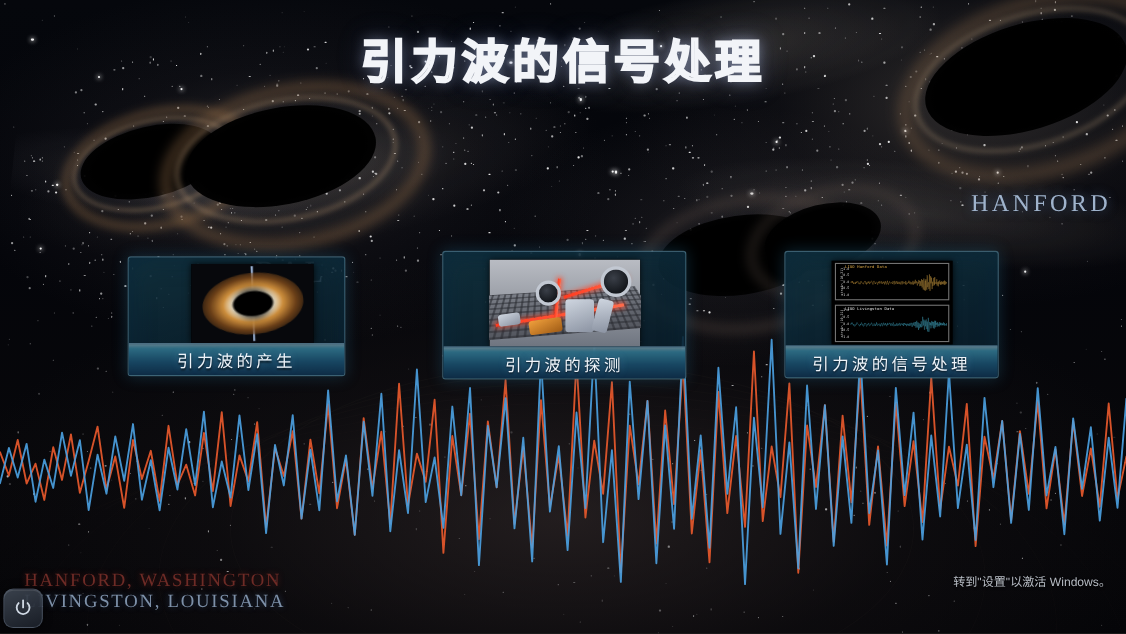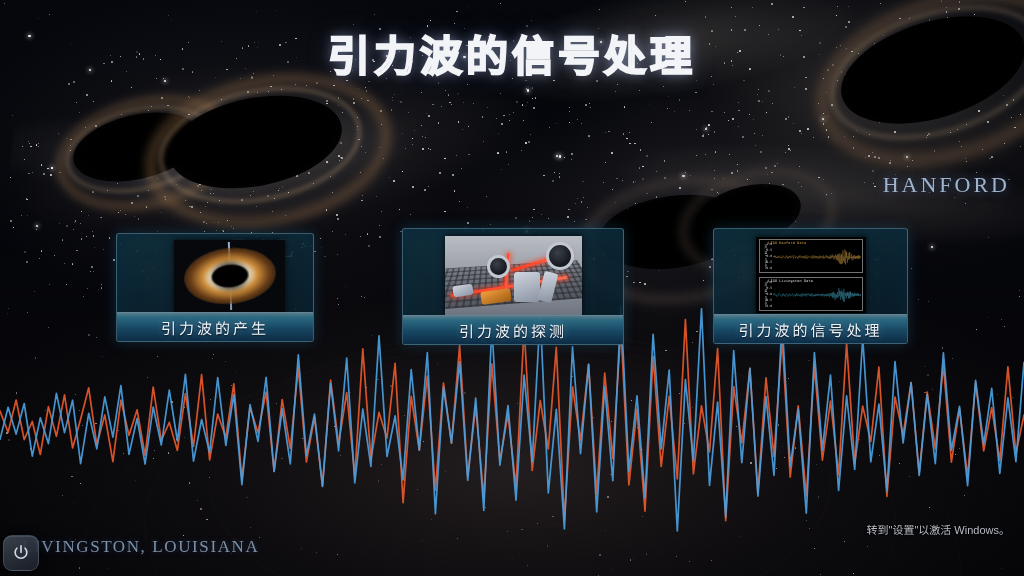--- a/index.html
+++ b/index.html
@@ -1563,20 +1563,21 @@
   <div class="stage-word" id="word-inspiral">RAL</div>
   <div class="stage-word" id="word-ringdown">HANFORD</div>
 
   <div id="title">引力波的信号处理</div>
 
   <svg id="waveform" viewBox="0 0 1024 276" preserveAspectRatio="none">
       <path d="M0.0 111.0 L8.1 132.3 L16.1 100.0 L24.2 139.6 L32.3 121.5 L40.3 154.5 L48.4 106.6 L56.4 136.3 L64.5 94.9 L72.6 148.0 L80.6 119.2 L88.7 87.8 L96.8 144.8 L104.8 114.9 L112.9 161.6 L120.9 100.0 L129.0 135.4 L137.1 109.8 L145.1 155.3 L153.2 87.1 L161.3 140.5 L169.3 122.4 L177.4 150.4 L185.4 93.5 L193.5 146.5 L201.6 74.7 L209.6 160.0 L217.7 114.0 L225.8 137.5 L233.8 83.8 L241.9 179.2 L250.0 107.3 L258.0 132.7 L266.1 92.0 L274.1 171.5 L282.2 99.7 L290.3 148.5 L298.3 67.4 L306.4 162.0 L314.5 117.2 L322.5 186.3 L330.6 80.1 L338.6 144.0 L346.7 92.5 L354.8 176.0 L362.8 48.9 L370.9 159.3 L379.0 112.4 L387.0 138.0 L395.1 63.4 L403.1 202.6 L411.2 96.4 L419.3 150.2 L427.3 76.1 L435.4 190.2 L443.5 83.1 L451.5 143.1 L459.6 45.6 L467.7 176.2 L475.7 106.3 L483.8 197.9 L491.8 63.8 L499.9 160.9 L508.0 114.1 L516.0 187.2 L524.1 27.4 L532.2 170.5 L540.2 100.7 L548.3 149.0 L556.3 47.4 L564.4 220.1 L572.5 86.9 L580.5 140.3 L588.6 64.4 L596.7 194.1 L604.7 73.2 L612.8 158.3 L620.9 28.6 L628.9 185.0 L637.0 109.2 L645.0 211.2 L653.1 56.3 L661.2 166.5 L669.2 96.4 L677.3 179.0 L685.4 19.5 L693.4 173.8 L701.5 105.9 L709.5 152.0 L717.6 48.5 L725.7 220.7 L733.7 86.7 L741.8 142.8 L749.9 68.3 L757.9 192.4 L766.0 77.8 L774.0 156.7 L782.1 39.3 L790.2 177.2 L798.2 105.8 L806.3 196.0 L814.4 66.1 L822.4 160.1 L830.5 101.0 L838.6 174.6 L846.6 43.1 L854.7 163.4 L862.7 106.1 L870.8 141.5 L878.9 67.2 L886.9 196.5 L895.0 97.0 L903.1 134.9 L911.1 82.7 L919.2 172.8 L927.2 92.0 L935.3 148.9 L943.4 64.7 L951.4 162.2 L959.5 108.6 L967.6 176.6 L975.6 82.6 L983.7 150.9 L991.7 107.7 L999.8 160.7 L1007.9 66.8 L1015.9 153.5 L1024.0 114.9 " fill="none" stroke="#e2562b" stroke-width="1.7" stroke-linejoin="round" stroke-linecap="round" opacity="0.95"></path>
       <path d="M0.0 139.4 L8.1 107.3 L16.1 134.1 L24.2 103.5 L32.3 156.1 L40.3 117.8 L48.4 143.6 L56.4 93.3 L64.5 132.6 L72.6 100.2 L80.6 163.7 L88.7 113.3 L96.8 148.8 L104.8 96.8 L112.9 137.2 L120.9 85.5 L129.0 154.3 L137.1 118.4 L145.1 164.0 L153.2 107.0 L161.3 145.0 L169.3 90.1 L177.4 141.0 L185.4 74.3 L193.5 161.1 L201.6 119.5 L209.6 152.3 L217.7 77.7 L225.8 145.5 L233.8 94.6 L241.9 184.7 L250.0 104.5 L258.0 141.3 L266.1 77.4 L274.1 171.5 L282.2 108.8 L290.3 163.9 L298.3 54.9 L306.4 155.7 L314.5 114.0 L322.5 186.3 L330.6 83.4 L338.6 150.8 L346.7 58.0 L354.8 183.0 L362.8 109.2 L370.9 166.5 L379.0 35.9 L387.0 156.5 L395.1 115.8 L403.1 179.9 L411.2 69.6 L419.3 150.2 L427.3 52.7 L435.4 213.8 L443.5 87.1 L451.5 143.1 L459.6 61.9 L467.7 180.3 L475.7 98.0 L483.8 210.4 L491.8 26.0 L499.9 165.1 L508.0 105.6 L516.0 200.1 L524.1 75.0 L532.2 161.8 L540.2 13.1 L548.3 192.9 L556.3 109.3 L564.4 229.0 L572.5 46.9 L580.5 153.7 L588.6 64.4 L596.7 212.0 L604.7 86.7 L612.8 180.7 L620.9 6.3 L628.9 171.6 L637.0 95.8 L645.0 197.9 L653.1 34.3 L661.2 148.9 L669.2 70.2 L677.3 231.0 L685.4 79.7 L693.4 161.1 L701.5 8.8 L709.5 185.4 L717.6 102.2 L725.7 216.6 L733.7 50.5 L741.8 162.7 L749.9 68.3 L757.9 196.2 L766.0 96.7 L774.0 175.3 L782.1 21.0 L790.2 166.4 L798.2 109.4 L806.3 213.2 L814.4 52.6 L822.4 150.1 L830.5 75.1 L838.6 190.5 L846.6 95.9 L854.7 169.5 L862.7 37.8 L870.8 161.9 L878.9 104.2 L886.9 190.9 L895.0 61.7 L903.1 142.9 L911.1 82.7 L919.2 175.4 L927.2 94.5 L935.3 163.6 L943.4 52.8 L951.4 150.4 L959.5 106.3 L967.6 185.7 L975.6 80.4 L983.7 144.4 L991.7 88.4 L999.8 173.3 L1007.9 97.9 L1015.9 161.7 L1024.0 62.4 " fill="none" stroke="#4b9fe0" stroke-width="1.7" stroke-linejoin="round" stroke-linecap="round" opacity="0.92"></path>
     </svg>
 
+  <div id="site-hanford">HANFORD, WASHINGTON</div>
   <div id="site-livingston">LIVINGSTON, LOUISIANA</div>
 
   <div id="cards">
 
     <div class="card" id="card-1">
       <div class="thumb">
         <div class="thumb-bh">
           <div class="jet"></div>
           <div class="halo"></div>
           <div class="shadow"></div>

